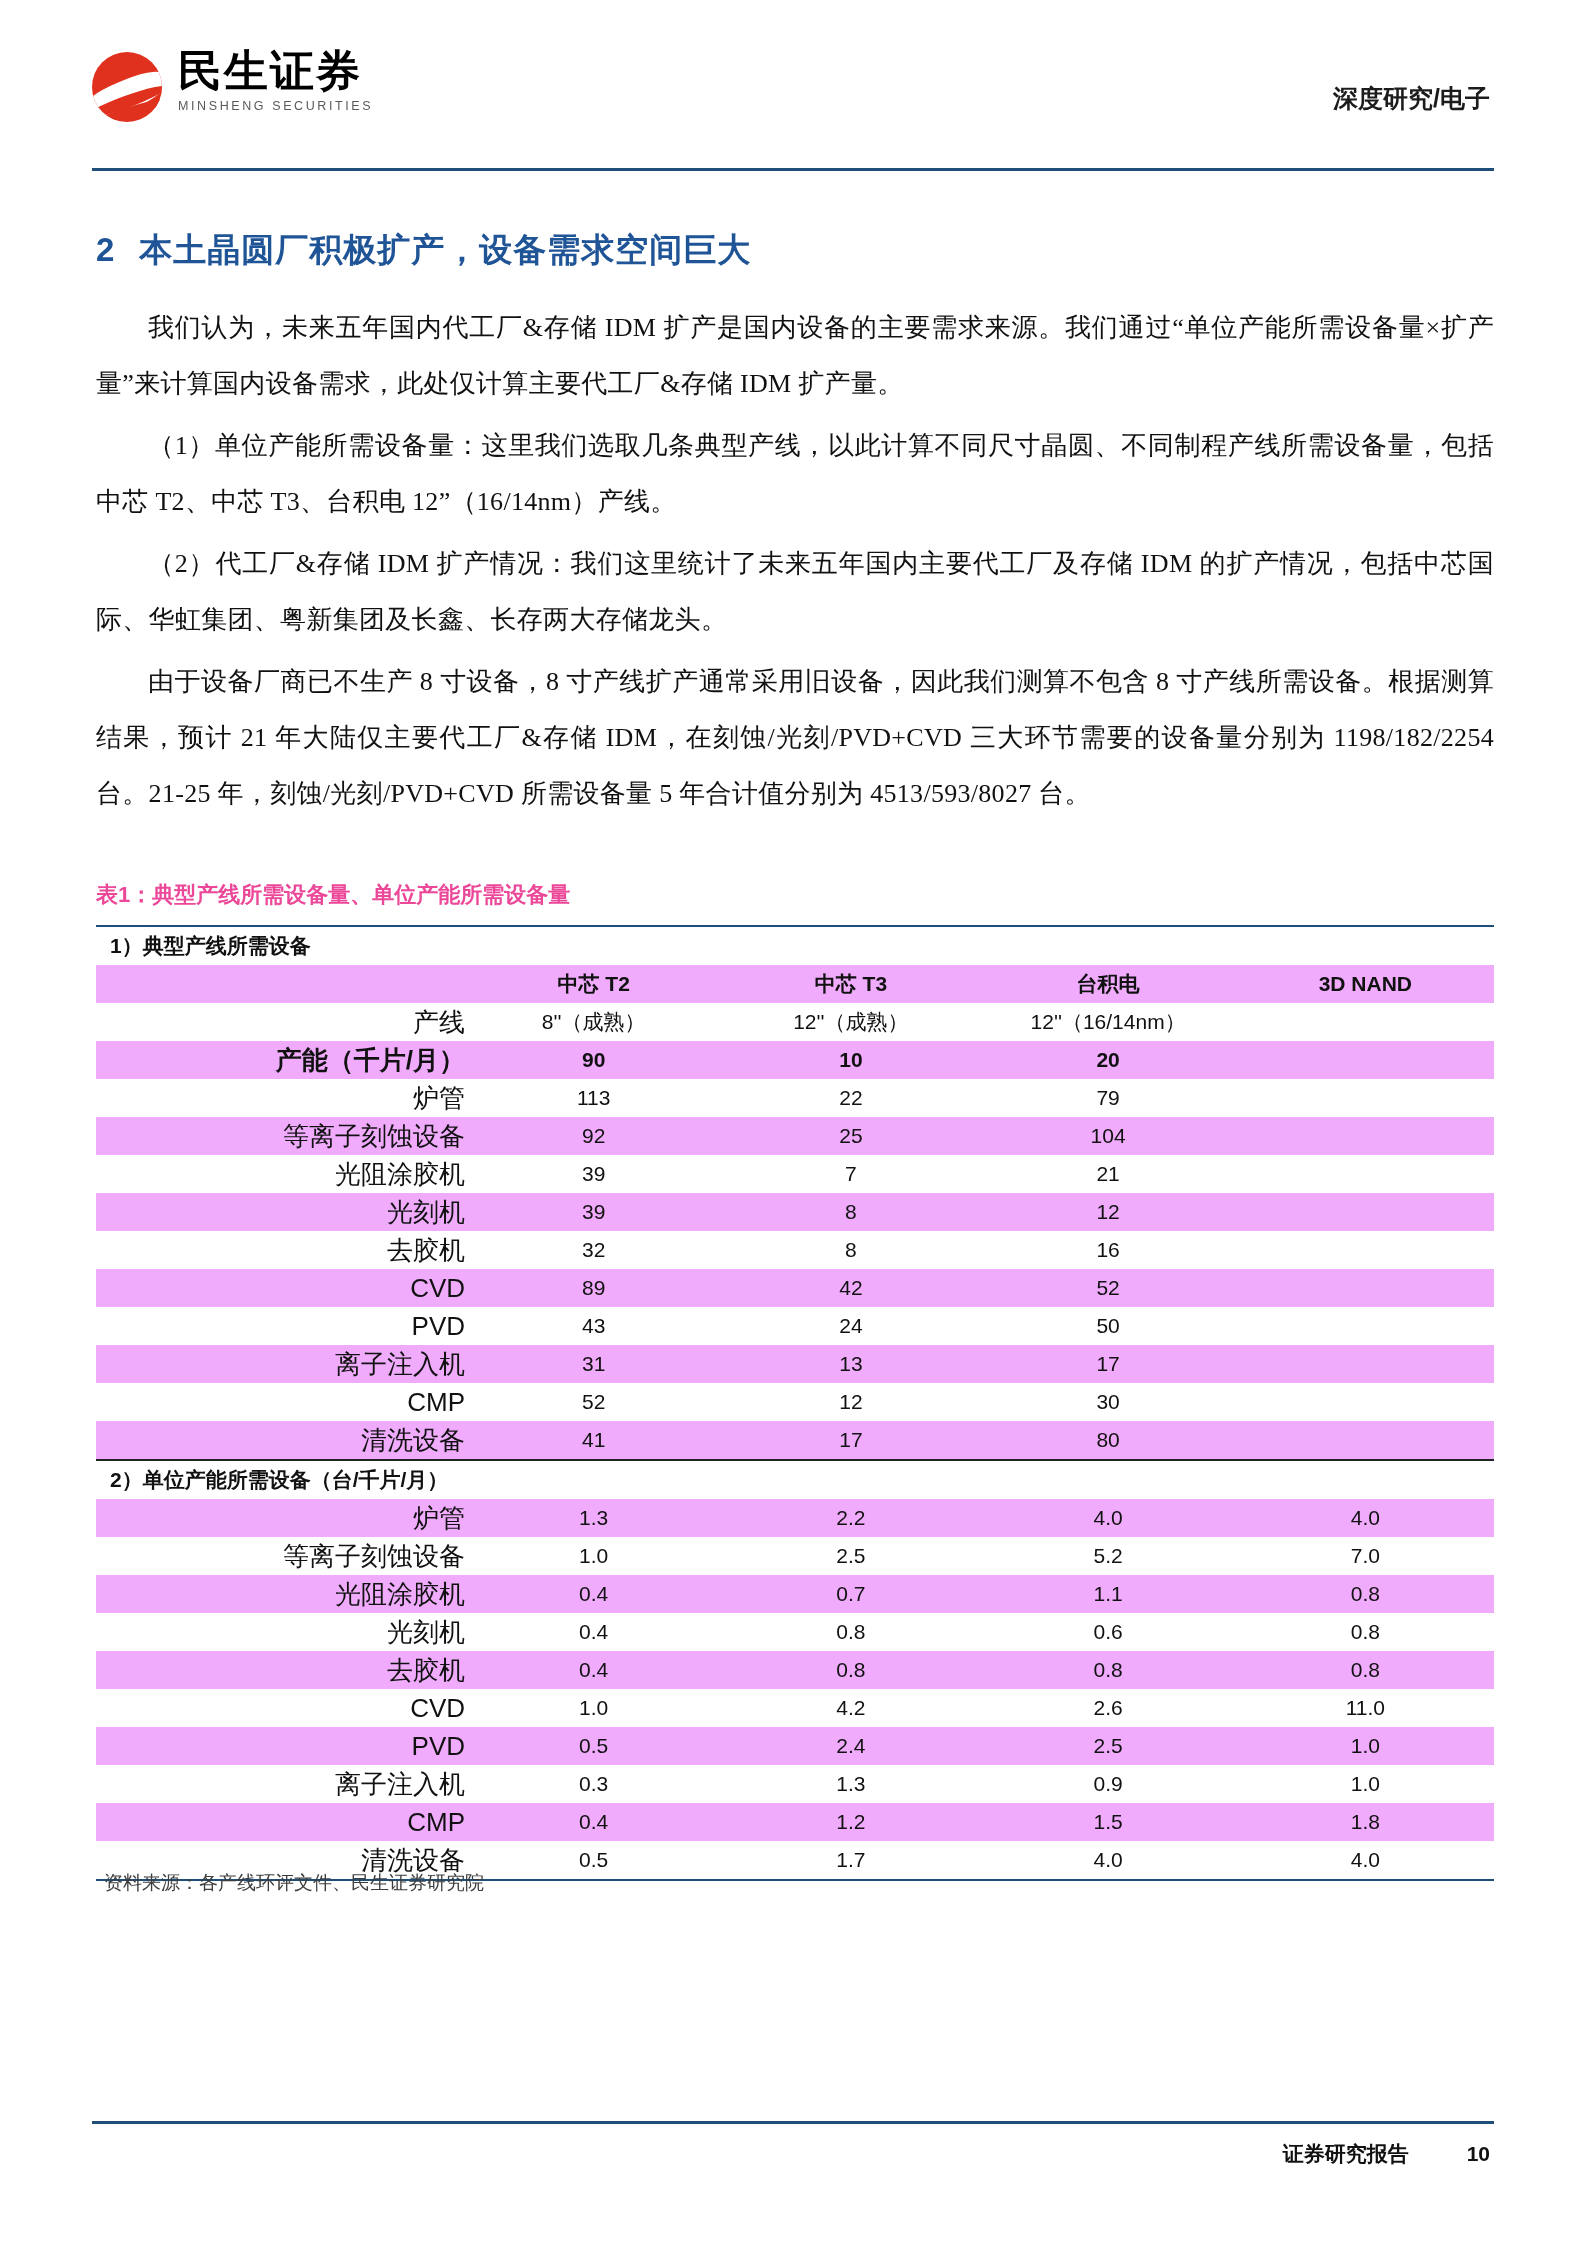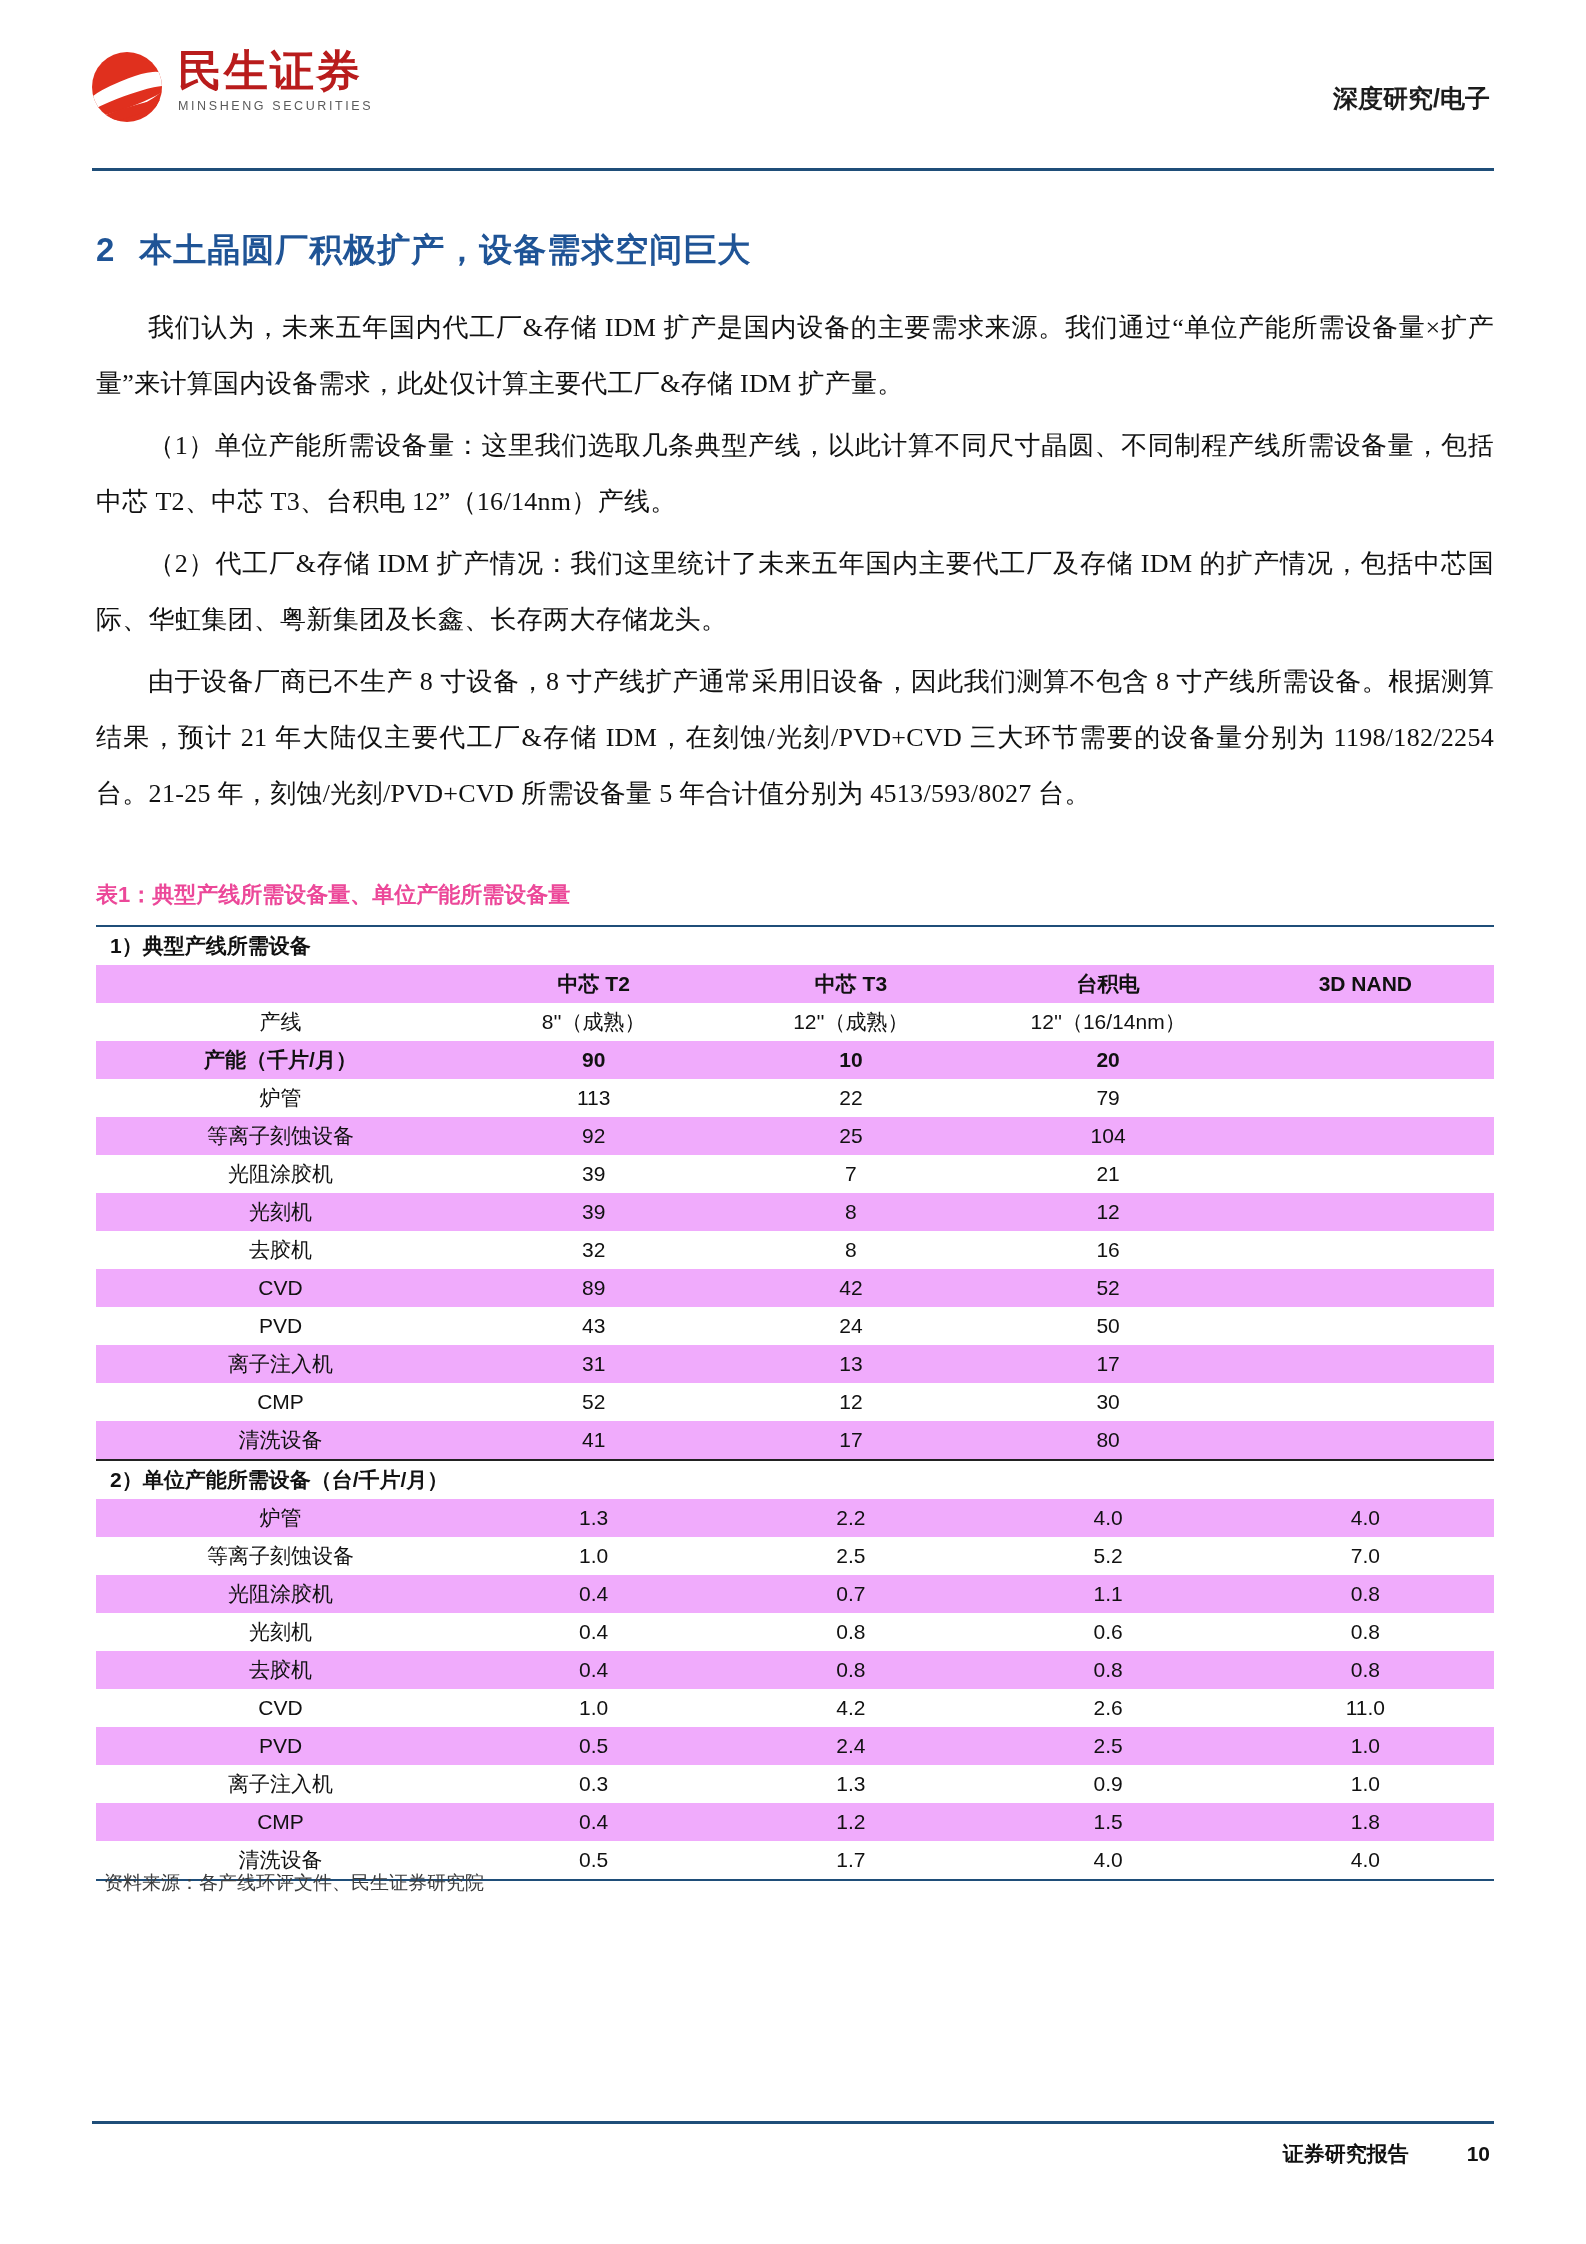--- a/index.html
+++ b/index.html
@@ -71,21 +71,21 @@
   .logo-text-block {
     margin-left: 16px;
     display: flex;
     flex-direction: column;
     justify-content: center;
   }
   .logo-cn {
     font-family: "Liberation Sans", "DejaVu Sans", sans-serif;
     font-size: 44px;
     font-weight: bold;
-    color: #b91c1c;
+    color: #000000;
     letter-spacing: 2px;
     line-height: 1.05;
   }
   .logo-en {
     font-family: "Liberation Sans", "DejaVu Sans", sans-serif;
     font-size: 12.5px;
     color: #5a5a5a;
     letter-spacing: 2.6px;
     margin-top: 5px;
   }
@@ -173,24 +173,24 @@
 
   .sec-label {
     font-family: "Liberation Sans", "DejaVu Sans", sans-serif;
     font-weight: bold;
     font-size: 21px;
     text-align: left;
     padding-left: 14px !important;
     color: #111;
   }
   .col-name {
-    text-align: center;
+    text-align: right;
     width: 330px;
     font-family: "Liberation Sans", "DejaVu Sans", sans-serif;
-    font-size: 21px;
+    font-size: 26px;
     color: #111;
   }
   .col-name.bold { font-weight: bold; }
   .col-val {
     text-align: center;
     width: 230px;
     font-family: "Liberation Sans", "DejaVu Sans", sans-serif;
     font-size: 21px;
     color: #111;
   }

